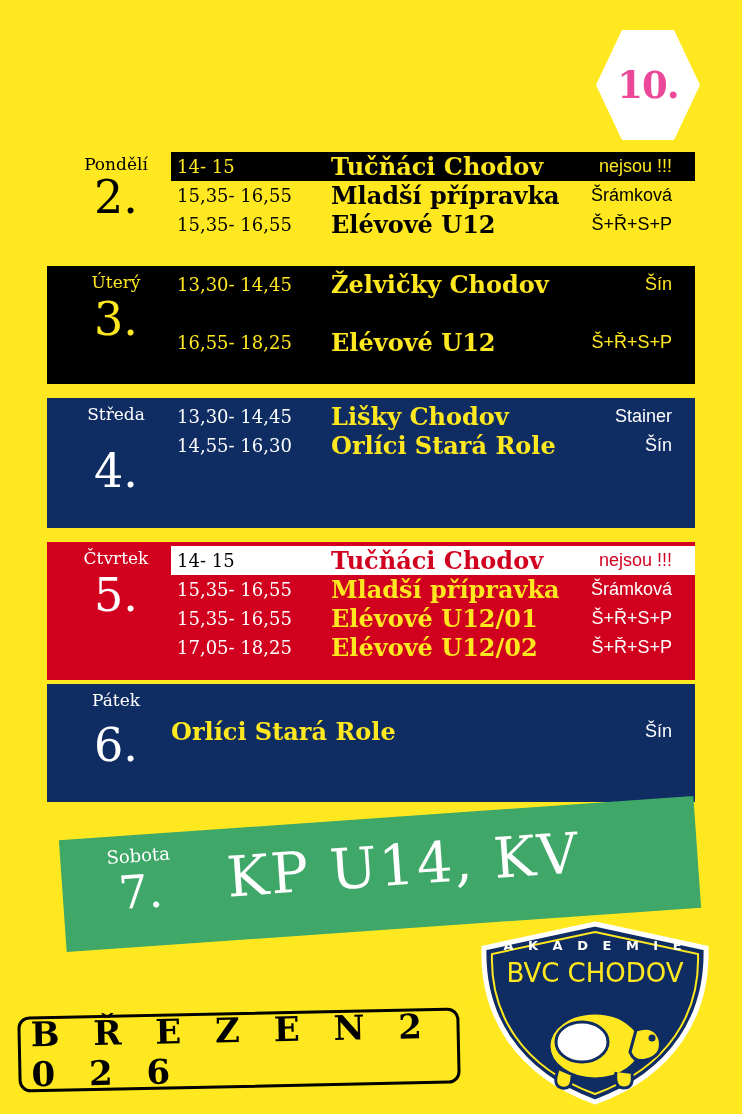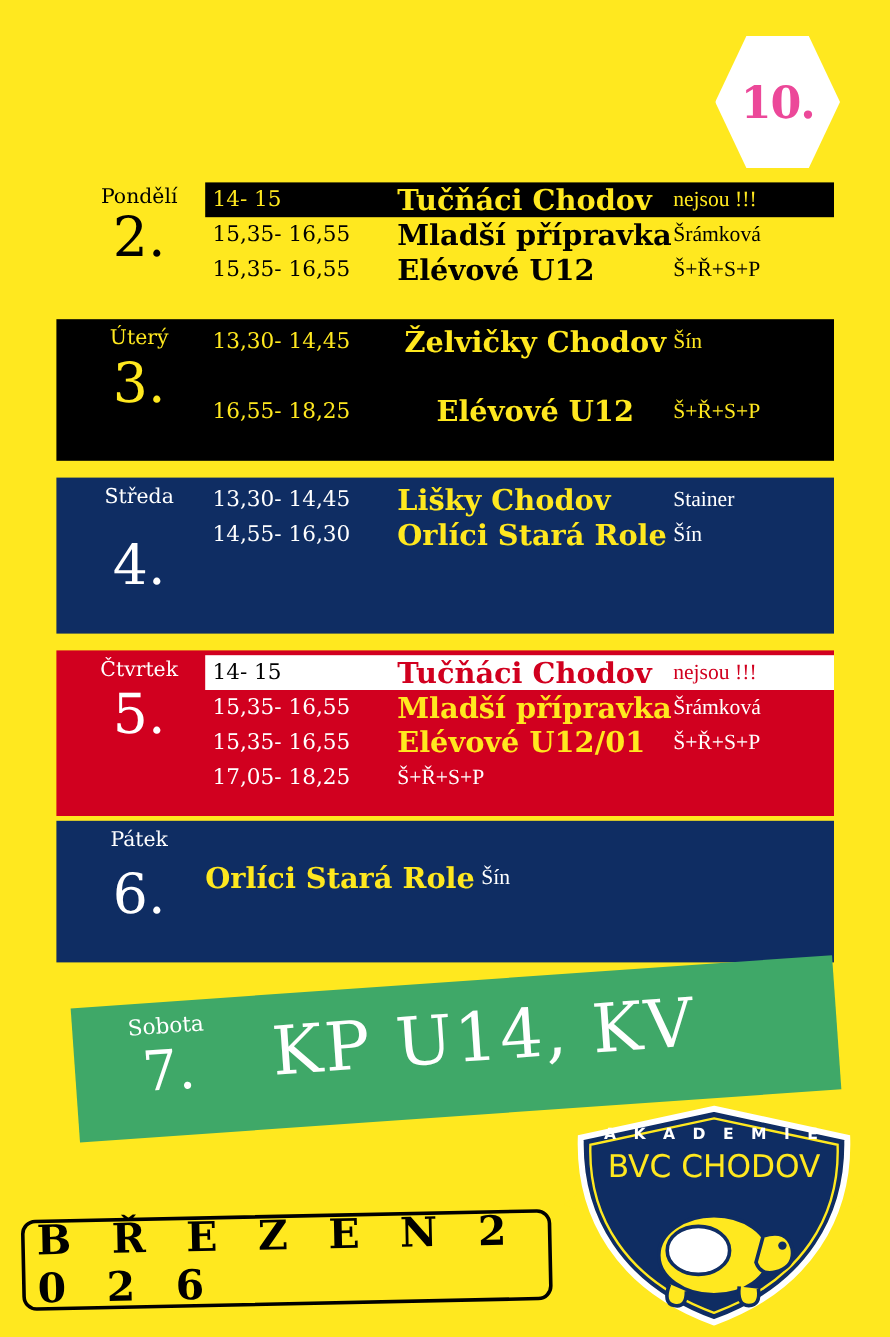--- a/index.html
+++ b/index.html
@@ -115,40 +115,40 @@
     box-sizing: border-box;
   }
   .r-team {
     width: 230px;
     font-family: "DejaVu Serif", serif;
     font-weight: bold;
     font-size: 24px;
   }
   .r-coach {
     flex: 1;
-    text-align: left;
-    font-family: Liberation Serif, serif;
+    text-align: right;
+    font-family: Liberation Sans, sans-serif;
     font-size: 18px;
-    padding-right: 6px;
+    padding-right: 23px;
   }
 
   
   #day-mon { top: 148px; height: 104px; }
   #day-mon .daylabel, #day-mon .daynum { color: #000; }
   #day-mon .rows .row { color: #000; }
   #day-mon .rows .row.first { background: #000; }
   #day-mon .rows .row.first .r-time { color: #FFE81F; }
   #day-mon .rows .row.first .r-team { color: #FFE81F; }
   #day-mon .rows .row.first .r-coach { color: #FFE81F; }
 
   
   #day-tue { top: 266px; height: 118px; background: #000; }
   #day-tue .daylabel, #day-tue .daynum { color: #FFE81F; }
   #day-tue .row { color: #FFE81F; }
-  #day-tue .r-team { color: #FFE81F; text-align: center; }
+  #day-tue .r-team { color: #FFE81F; }
 
   
   #day-wed { top: 398px; height: 130px; background: #0F2D63; }
   #day-wed .daylabel, #day-wed .daynum { color: #FFFFFF; }
   #day-wed .row { color: #FFFFFF; }
   #day-wed .r-team { color: #FFE81F; }
 
   
   #day-thu { top: 542px; height: 138px; background: #D1001F; }
   #day-thu .daylabel, #day-thu .daynum { color: #FFFFFF; }
@@ -346,20 +346,21 @@
         <div class="r-team">Mladší přípravka</div>
         <div class="r-coach">Šrámková</div>
       </div>
       <div class="row">
         <div class="r-time">15,35- 16,55</div>
         <div class="r-team">Elévové U12/01</div>
         <div class="r-coach">Š+Ř+S+P</div>
       </div>
       <div class="row">
         <div class="r-time">17,05- 18,25</div>
+        <div class="r-team">Elévové U12/02</div>
         <div class="r-coach">Š+Ř+S+P</div>
       </div>
     </div>
   </div>
 </div>
 
 <div class="day" id="day-fri">
   <div class="day-inner">
     <div class="daylabel">Pátek</div>
     <div class="daynum" style="top:38px">6.</div>

